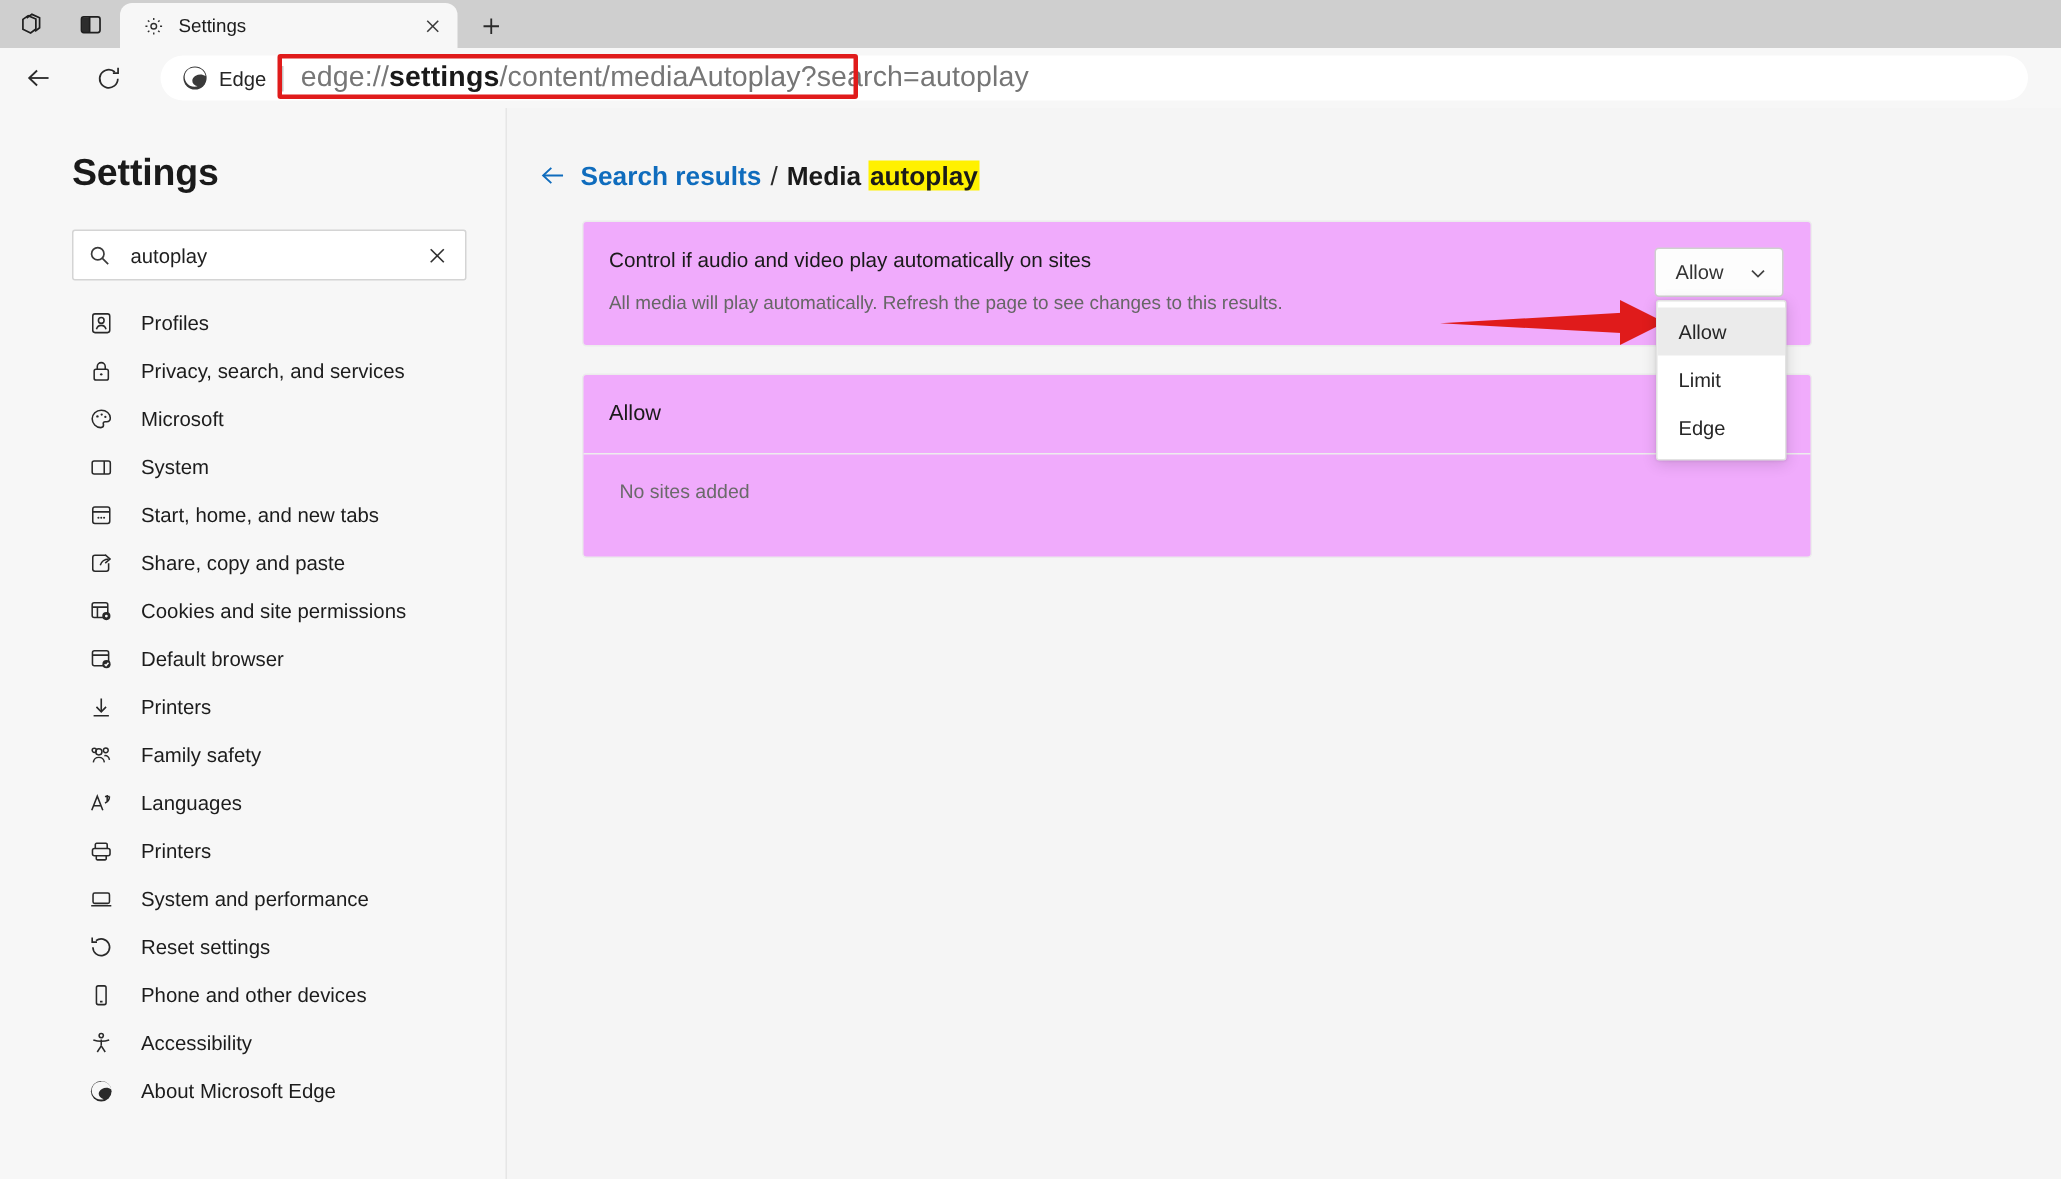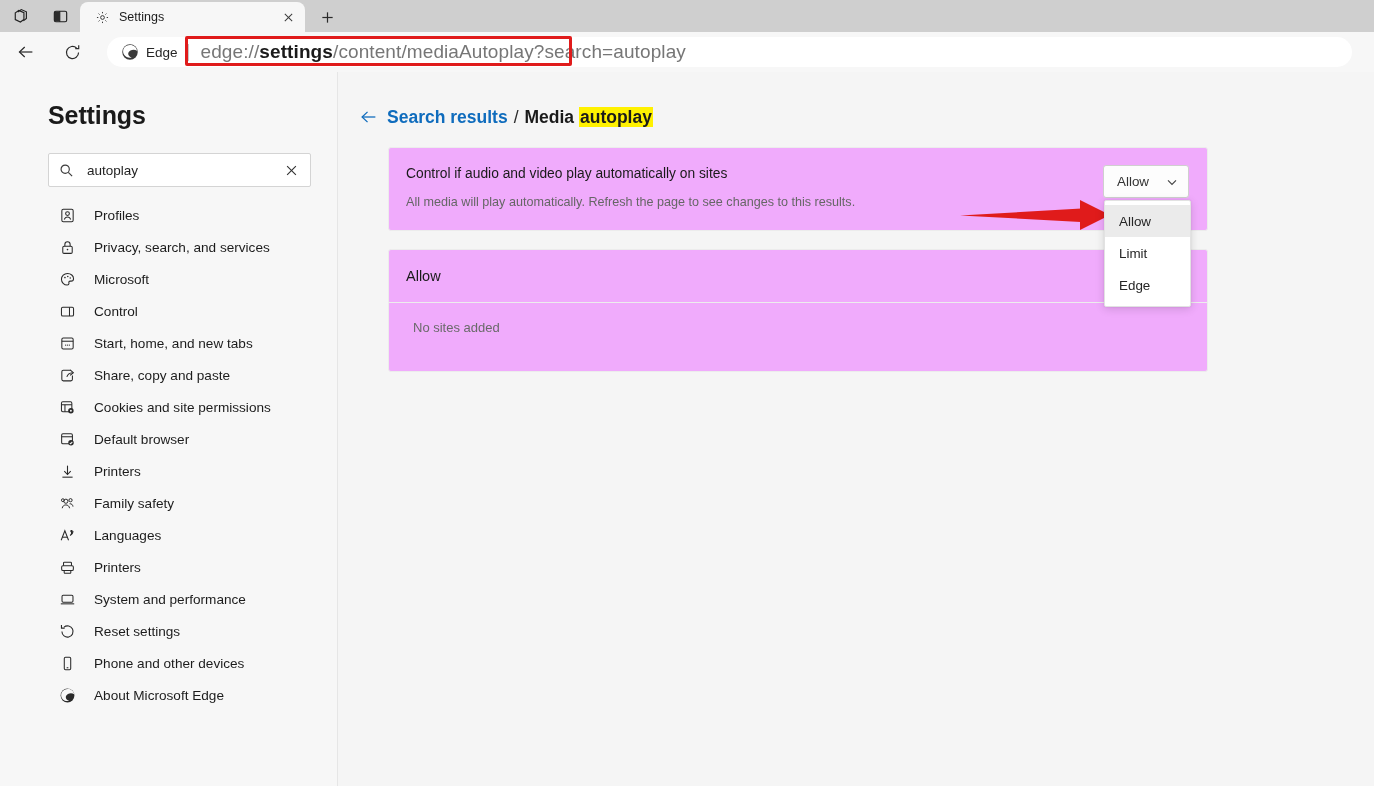--- a/index.html
+++ b/index.html
@@ -478,21 +478,21 @@
           <span class="ni-label">Microsoft</span>
         </div>
 
         <div class="nav-item">
           <span class="ni-icon">
             <svg width="17" height="17" viewBox="0 0 18 18" fill="none" stroke="#292929" stroke-width="1.1">
               <rect x="2.6" y="4.6" width="12.8" height="9.2" rx="1.4"></rect>
               <line x1="11.1" y1="4.6" x2="11.1" y2="13.8"></line>
             </svg>
           </span>
-          <span class="ni-label">Control</span>
+          <span class="ni-label">System</span>
         </div>
 
         <div class="nav-item">
           <span class="ni-icon">
             <svg width="17" height="17" viewBox="0 0 18 18" fill="none" stroke="#292929" stroke-width="1.1">
               <rect x="3" y="3.2" width="12" height="11.6" rx="1.5"></rect>
               <line x1="3" y1="6.6" x2="15" y2="6.6"></line>
               <circle cx="7" cy="10.7" r="0.72" fill="#292929" stroke="none"></circle>
               <circle cx="9" cy="10.7" r="0.72" fill="#292929" stroke="none"></circle>
               <circle cx="11" cy="10.7" r="0.72" fill="#292929" stroke="none"></circle>
@@ -608,20 +608,32 @@
         <div class="nav-item">
           <span class="ni-icon">
             <svg width="17" height="17" viewBox="0 0 18 18" fill="none" stroke="#292929" stroke-width="1.1">
               <rect x="5.6" y="2.4" width="6.8" height="13.2" rx="1.3"></rect>
               <line x1="8.1" y1="13.5" x2="9.9" y2="13.5"></line>
             </svg>
           </span>
           <span class="ni-label">Phone and other devices</span>
         </div>
 
+        <div class="nav-item">
+          <span class="ni-icon">
+            <svg width="17" height="17" viewBox="0 0 18 18" fill="none" stroke="#292929" stroke-width="1.1">
+              <circle cx="9" cy="3.6" r="1.5"></circle>
+              <path d="M3.4 6.7c3.6 1.2 7.6 1.2 11.2 0"></path>
+              <path d="M9 6.4v4.4"></path>
+              <path d="M9 10.8 L6.2 15.2"></path>
+              <path d="M9 10.8 L11.8 15.2"></path>
+            </svg>
+          </span>
+          <span class="ni-label">Accessibility</span>
+        </div>
 
         <div class="nav-item">
           <span class="ni-icon">
             <svg width="17" height="17" viewBox="0 0 18 18">
               <circle cx="9" cy="9" r="7.3" fill="#2a2a2a"></circle>
               <path d="M9 1.9c3.9 0 6.8 2.7 7.1 5.8-1.9-1.4-4.5-1.5-6.6-.3-1.5.8-2.3 2.1-2.3 3.4 0 1.8 1.5 3.2 3.5 3.8-2.8.8-6-.3-7.6-2.8C1.4 8.6 2.5 4.4 5.9 2.9c1-.45 2-.67 3.1-.67z" fill="#f7f7f7"></path>
             </svg>
           </span>
           <span class="ni-label">About Microsoft Edge</span>
         </div>

